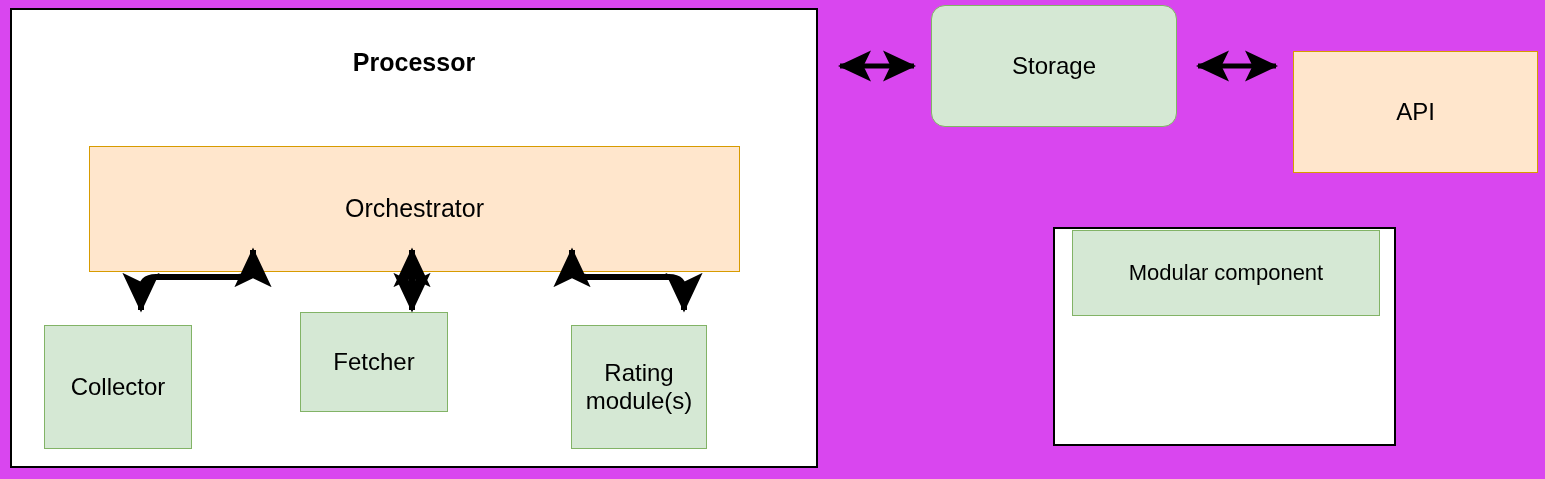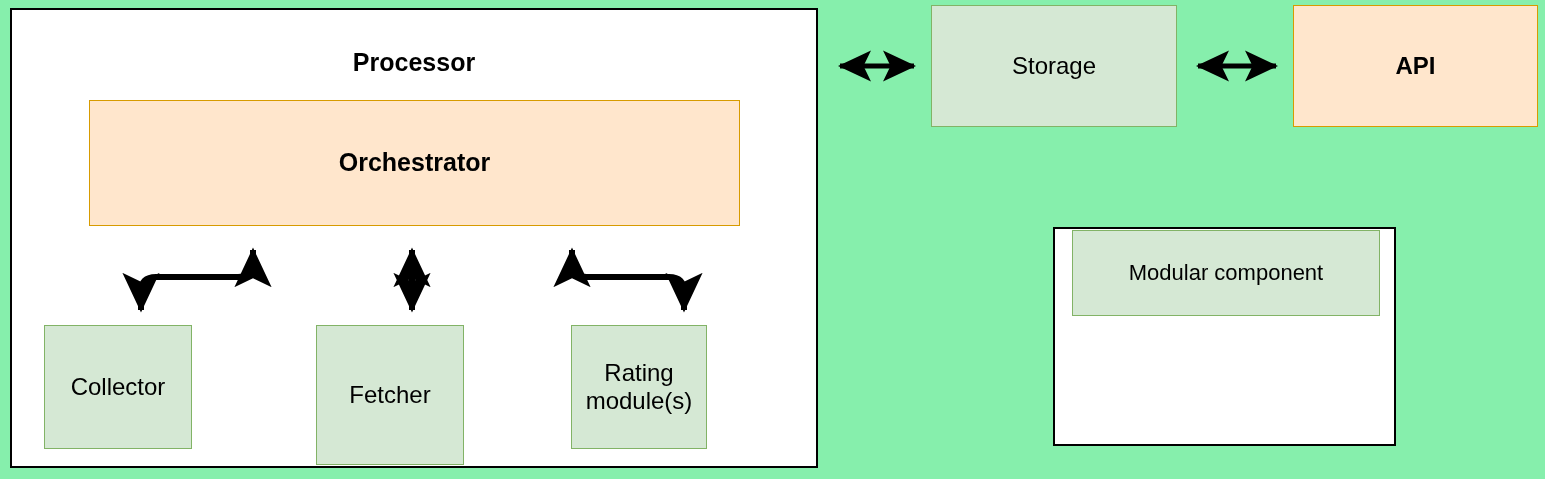--- a/index.html
+++ b/index.html
@@ -8,21 +8,21 @@
     padding: 0;
     background: #ffffff;
   }
   body {
     font-family: "Liberation Sans", sans-serif;
   }
   #canvas {
     position: relative;
     width: 1545px;
     height: 479px;
-    background: #86efac;
+    background: #d946ef;
     overflow: hidden;
   }
   .box {
     position: absolute;
     box-sizing: border-box;
     display: flex;
     align-items: center;
     justify-content: center;
     text-align: center;
     color: #000000;
@@ -33,21 +33,21 @@
     border: 1px solid #82b366;
   }
   .orange {
     background: #ffe6cc;
     border: 1px solid #d79b00;
   }
   .plain {
     background: #ffffff;
     border: 2px solid #000000;
   }
-  .bold { font-weight: bold; }
+  .bold { font-weight: normal; margin-top: 46px; }
 
   
   #processor-container {
     left: 10px;
     top: 8px;
     width: 808px;
     height: 460px;
   }
   #processor-title {
     position: absolute;
@@ -68,39 +68,39 @@
   }
   #collector-box {
     left: 44px;
     top: 325px;
     width: 148px;
     height: 124px;
     font-size: 24px;
   }
   #fetcher-box {
     left: 300px;
-    top: 325px;
+    top: 312px;
     width: 148px;
-    height: 140px;
+    height: 100px;
     font-size: 24px;
-    margin-left: 16px;
   }
   #rating-box {
     left: 571px;
     top: 325px;
     width: 136px;
     height: 124px;
     font-size: 24px;
   }
   #storage-box {
     left: 931px;
     top: 5px;
     width: 246px;
     height: 122px;
     font-size: 24px;
+    border-radius: 14px;
   }
   #api-box {
     left: 1293px;
     top: 5px;
     width: 245px;
     height: 122px;
     font-size: 24px;
   }
 
   

